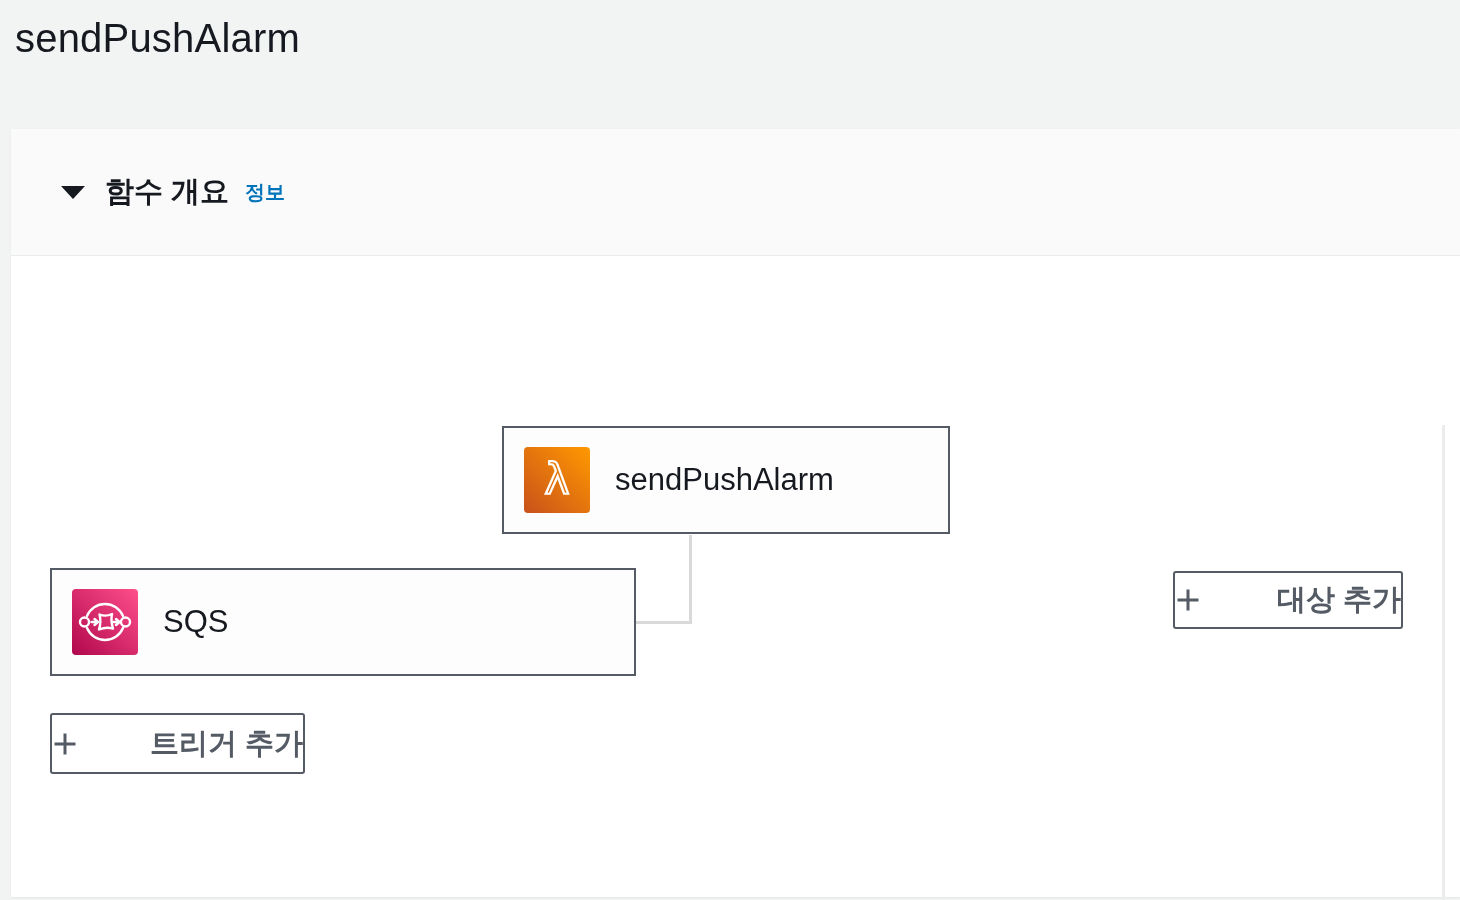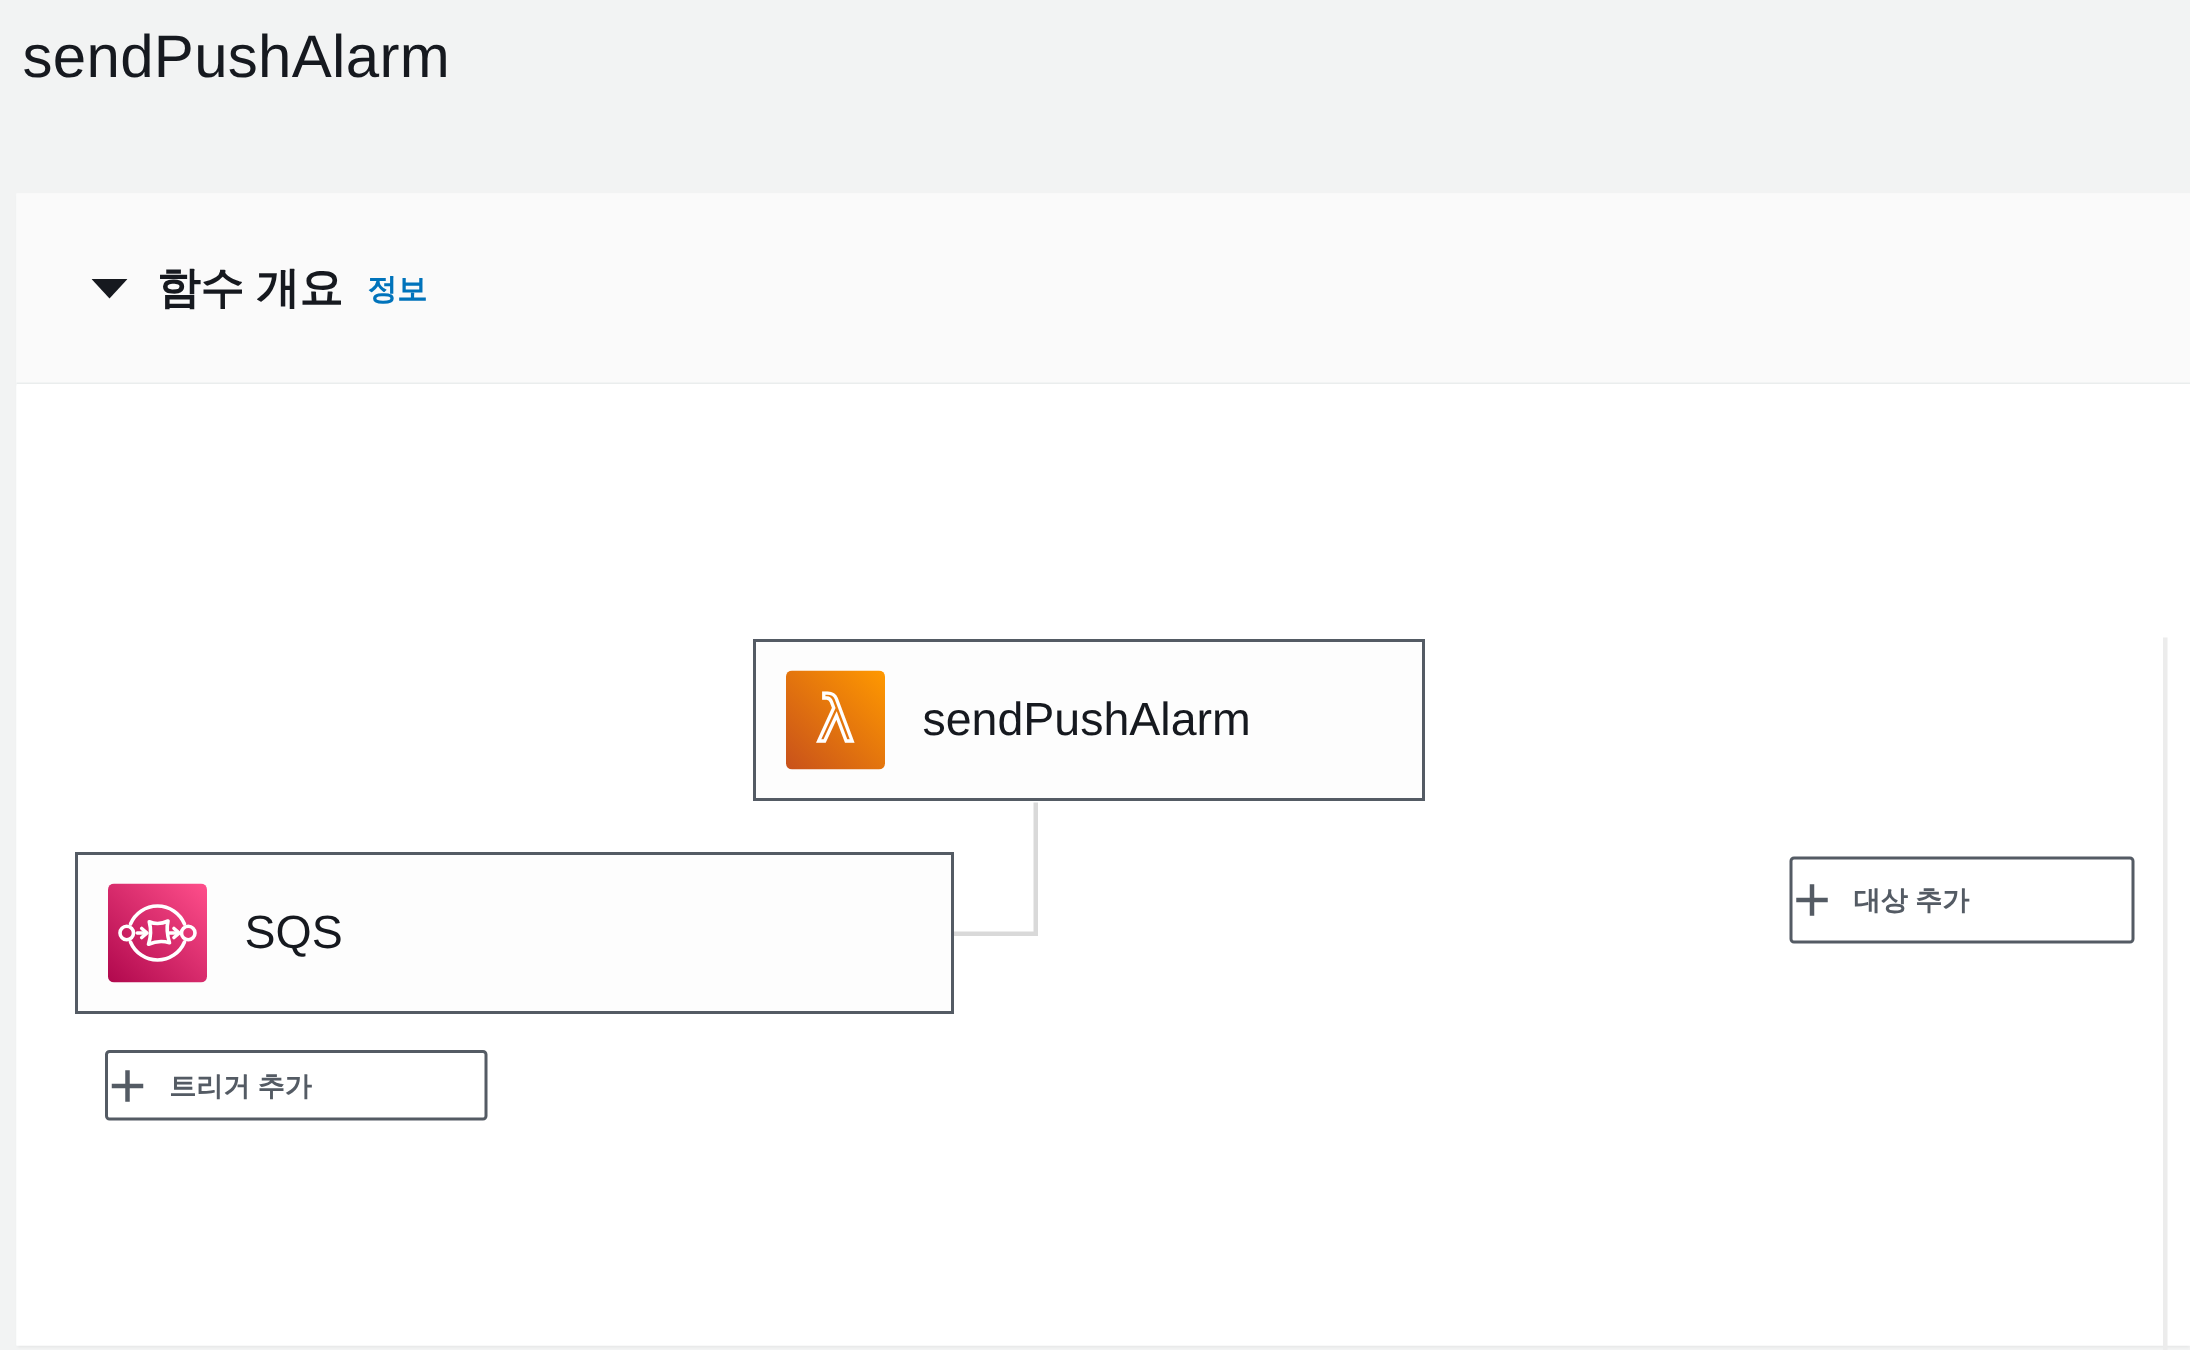--- a/index.html
+++ b/index.html
@@ -88,34 +88,33 @@
   .canvas-edge {
     position: absolute;
     left: 1431px; top: 168px;
     width: 3px; height: 570px;
     background: #ececec;
   }
   .add-btn {
     position: absolute;
     display: flex;
     align-items: center;
-    justify-content: flex-start;
+    justify-content: space-between;
     gap: 15px;
     background: #ffffff;
     border: 2px solid #545b64;
     border-radius: 3px;
     color: #545b64;
     font-family: "Liberation Sans", sans-serif;
-    font-size: 18px;
+    font-size: 29px;
     font-weight: 700;
     cursor: pointer;
-    margin-left: 20px;
   }
   .btn-add-destination { left: 1162px; top: 314px; width: 230px; height: 58px; }
-  .btn-add-trigger     { left: 39px;  top: 443px; width: 255px; height: 47px; }
+  .btn-add-trigger     { left: 39px;  top: 456px; width: 255px; height: 61px; }
 </style>
 </head>
 <body>
 
 <h1 class="page-title">sendPushAlarm</h1>
 
 <section class="panel">
 
   <div class="panel-header">
     <button class="collapse-toggle">

